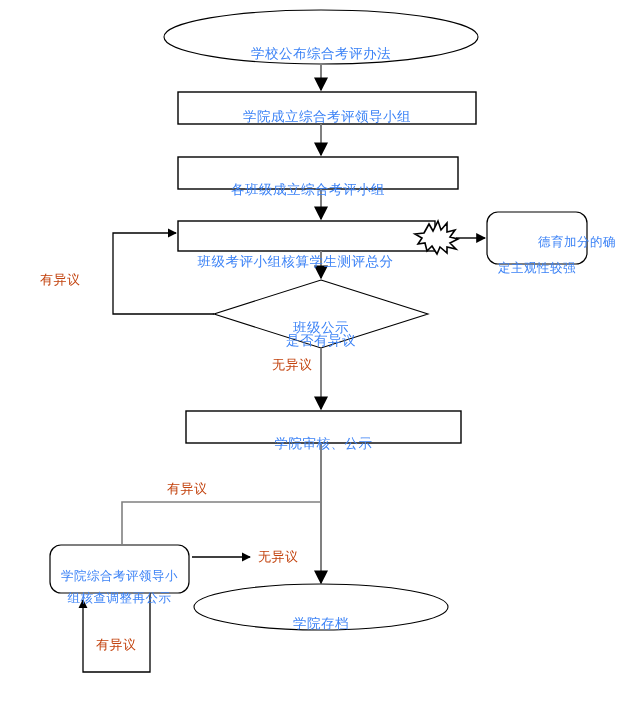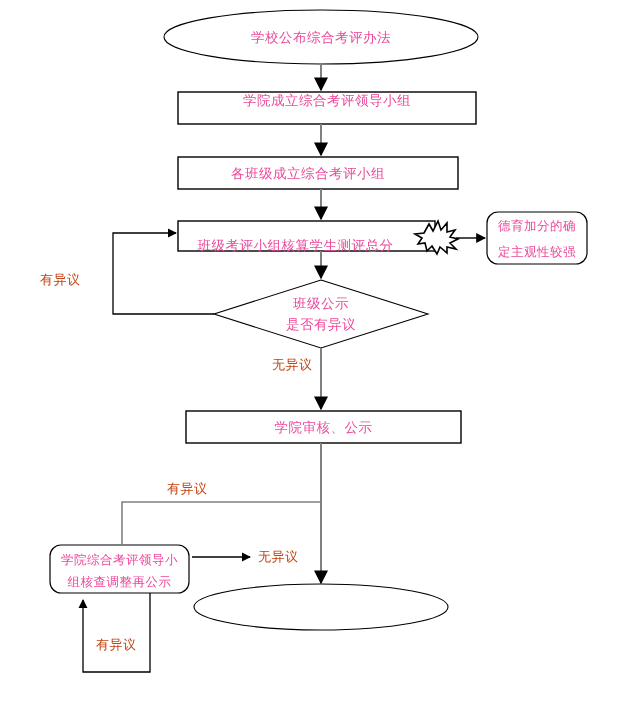--- a/index.html
+++ b/index.html
@@ -23,26 +23,27 @@
     top: 0;
     width: 641px;
     height: 708px;
   }
   .node-text {
     position: absolute;
     display: flex;
     align-items: center;
     justify-content: center;
     text-align: center;
-    color: #ec4899;
+    color: #3b82f6;
     font-size: 13.5px;
     line-height: 21px;
     letter-spacing: 0.5px;
     pointer-events: none;
     white-space: pre-line;
+    margin-top: 16px;
   }
   .edge-label {
     position: absolute;
     color: #c2410c;
     font-size: 13px;
     line-height: 16px;
     letter-spacing: 0.5px;
     white-space: nowrap;
   }
 </style>
@@ -105,31 +106,32 @@
   </svg>
 
   <div class="node-text" style="left:164px; top:22px; width:314px; height:30px;">学校公布综合考评办法</div>
 
   <div class="node-text" style="left:178px; top:92px; width:298px; height:16px;">学院成立综合考评领导小组</div>
 
   <div class="node-text" style="left:178px; top:157px; width:260px; height:32px;">各班级成立综合考评小组</div>
 
   <div class="node-text" style="left:167px; top:221px; width:257px; height:48px;text-align:center;">班级考评小组核算学生测评总分</div>
 
-  <div class="node-text" style="left:487px; top:212px; width:100px; height:26px; font-size:12.5px;">德育加分的确</div>
+  <div class="node-text" style="left:487px; top:212px; width:100px; height:26px; font-size:12.5px;padding-left:40px;">德育加分的确</div>
   <div class="node-text" style="left:487px; top:238px; width:100px; height:26px; font-size:12.5px;">定主观性较强</div>
 
-  <div class="node-text" style="left:254px; top:292px; width:134px; height:22px;">班级公示</div>
+  <div class="node-text" style="left:254px; top:300px; width:134px; height:22px;">班级公示</div>
   <div class="node-text" style="left:254px; top:313px; width:134px; height:22px;">是否有异议</div>
 
   <div class="node-text" style="left:186px; top:411px; width:275px; height:32px;text-align:center;">学院审核、公示</div>
 
   <div class="node-text" style="left:50px; top:547px; width:139px; height:24px; font-size:12.5px;">学院综合考评领导小</div>
   <div class="node-text" style="left:50px; top:569px; width:139px; height:24px; font-size:12.5px;text-align:center;">组核查调整再公示</div>
 
+  <div class="node-text" style="left:194px; top:593px; width:254px; height:28px;">学院存档</div>
 
   <div class="edge-label" style="left:40px; top:272px;">有异议</div>
 
   <div class="edge-label" style="left:272px; top:357px;">无异议</div>
 
   <div class="edge-label" style="left:167px; top:481px;">有异议</div>
 
   <div class="edge-label" style="left:258px; top:549px;">无异议</div>
 
   <div class="edge-label" style="left:96px; top:637px;">有异议</div>

